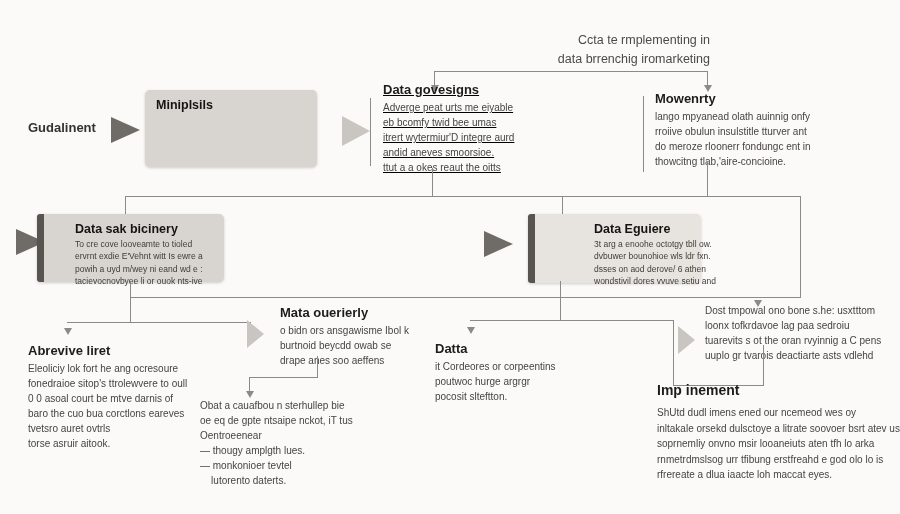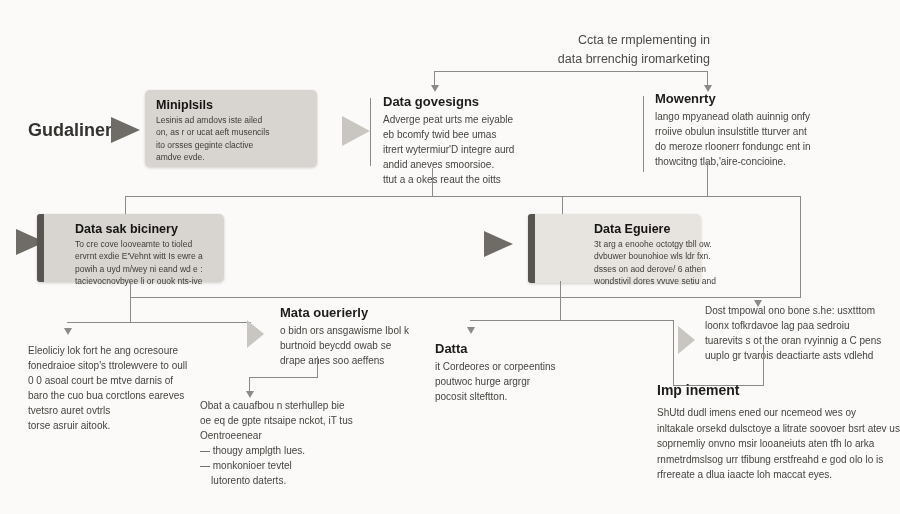--- a/index.html
+++ b/index.html
@@ -11,21 +11,21 @@
   .canvas{
     position:relative;width:900px;height:514px;overflow:hidden;
     background:var(--bg);
     font-family:"Liberation Sans", sans-serif;
   }
   
   .title{
     position:absolute;left:390px;top:31px;width:320px;text-align:right;
     font-size:12.5px;line-height:1.55;color:#4b4a48;white-space:pre-line;
   }
-  .plainlabel{position:absolute;font-size:18px;font-weight:bold;color:#34322f;}
+  .plainlabel{position:absolute;font-size:13px;font-weight:bold;color:#34322f;}
   .tblock{position:absolute;}
   .tblock .hd{font-weight:bold;font-size:13px;color:var(--heading);margin:0 0 3px 0;white-space:pre;}
   .tblock .bd{font-size:10px;color:var(--bodytext);line-height:1.5;white-space:pre;}
   
   .gbox{position:absolute;background:var(--boxfill);border-radius:5px;
         box-shadow:0 1px 3px rgba(0,0,0,.18);}
   .gbox .hd{font-weight:bold;font-size:12.5px;color:#151413;margin:0;padding:8px 10px 1px 11px;white-space:pre;}
   .gbox .bd{font-size:8.5px;color:#3f3c38;line-height:1.45;padding:1px 6px 0 11px;white-space:pre;}
   .barleft{border-left:7px solid var(--bardark);border-radius:3px 5px 5px 3px;}
   .boxlight{background:var(--boxfill2);}
@@ -57,30 +57,26 @@
   <div class="ln" style="left:434px;top:71px;width:1px;height:15px;"></div>
   <div class="ln" style="left:707px;top:71px;width:1px;height:15px;"></div>
   <div class="ah-down" style="left:431px;top:85px;"></div>
   <div class="ah-down" style="left:704px;top:85px;"></div>
 
   <div class="plainlabel" style="left:28px;top:120px;">Gudalinent</div>
   <div class="tri-right-dark" style="left:111px;top:117px;"></div>
 
   <div class="gbox" style="left:145px;top:90px;width:172px;height:77px;">
     <div class="hd">Miniplsils</div>
-    <div class="bd">Lesinis ad amdovs iste ailed
-on, as r or ucat aeft musencils
-ito orsses geginte clactive
-amdve evde.</div>
   </div>
 
   <div class="tri-right-light" style="left:342px;top:116px;"></div>
   <div class="ln" style="left:370px;top:98px;width:1px;height:68px;"></div>
 
-  <div class="tblock" style="left:383px;top:94px;">
+  <div class="tblock" style="left:383px;top:82px;text-decoration:underline;">
     <div class="hd">Data govesigns</div>
     <div class="bd">Adverge peat urts me eiyable
 eb bcomfy twid bee umas
 itrert wytermiur'D integre aurd
 andid aneves smoorsioe.
 ttut a a okes reaut the oitts</div>
   </div>
 
   <div class="ln" style="left:643px;top:96px;width:1px;height:76px;"></div>
   <div class="tblock" style="left:655px;top:91px;">
@@ -139,20 +135,21 @@
   </div>
 
   <div class="tblock" style="left:705px;top:303px;">
     <div class="bd">Dost tmpowal ono bone s.he: usxtttom
 loonx tofkrdavoe lag paa sedroiu
 tuarevits s ot the oran rvyinnig a C pens
 uuplo gr tvarois deactiarte asts vdlehd</div>
   </div>
 
   <div class="tblock" style="left:28px;top:343px;">
+    <div class="hd">Abrevive liret</div>
     <div class="bd">Eleoliciy lok fort he ang ocresoure
 fonedraioe sitop's ttrolewvere to oull
 0 0 asoal court be mtve darnis of
 baro the cuo bua corctlons eareves
 tvetsro auret ovtrls
 torse asruir aitook.</div>
   </div>
 
   <div class="ln" style="left:317px;top:356px;width:1px;height:21px;"></div>
   <div class="ln" style="left:249px;top:377px;width:69px;height:1px;"></div>

